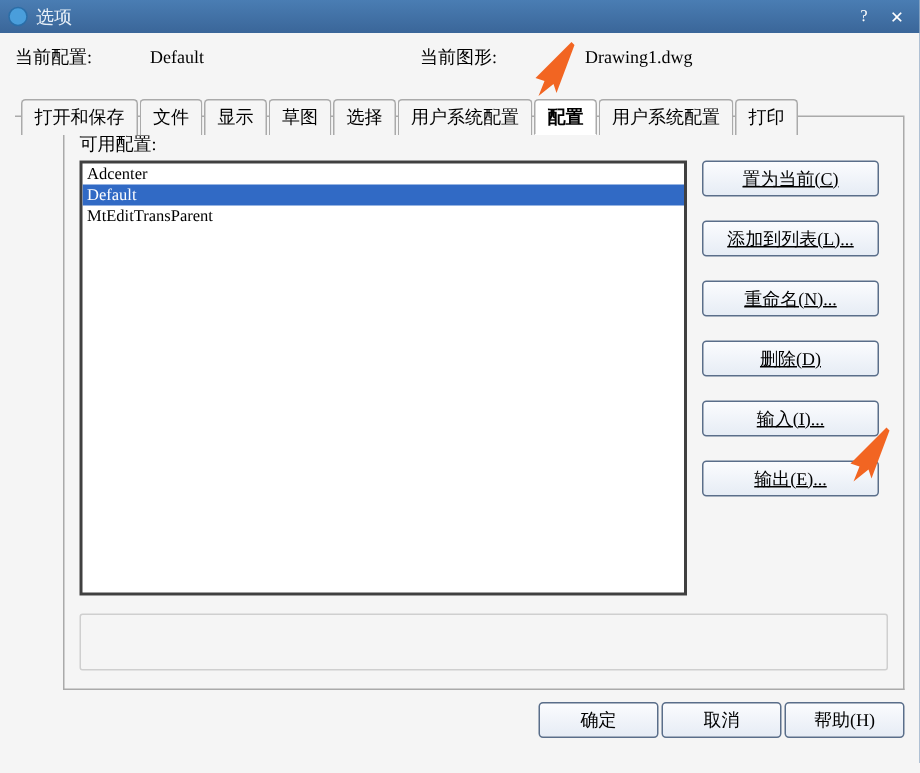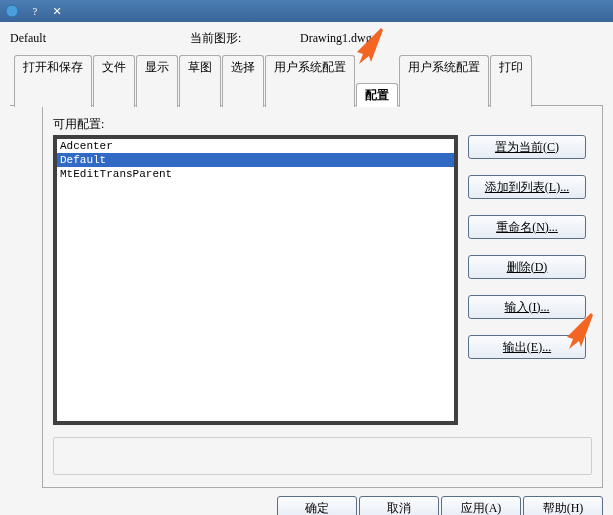--- a/index.html
+++ b/index.html
@@ -6,50 +6,52 @@
     body { font-family: "SimSun", "宋体", serif; font-size: 12px; background: #3d6a9b; width: 613px; height: 515px; overflow: hidden; }
     .titlebar { height: 22px; background: linear-gradient(to bottom, #4a7db3, #3a6699); display: flex; align-items: center; padding: 0 4px; color: #e8f0f8; }
     .titlebar .icon { width: 16px; height: 16px; margin-right: 4px; display: flex; align-items: center; justify-content: center; }
     .titlebar .title { flex: 1; font-size: 12px; }
     .titlebar .btn { width: 22px; height: 18px; display: flex; align-items: center; justify-content: center; color: #fff; font-size: 11px; cursor: pointer; }
     .window-body { background: #f5f5f5; height: 493px; padding: 8px 10px 6px; }
     .header-row { display: flex; align-items: center; margin-bottom: 6px; font-size: 12px; }
     .header-row .label { width: 90px; }
     .header-row .value { width: 180px; }
     .tabs { display: flex; gap: 1px; border-bottom: 1px solid #aaa; padding-left: 4px; }
-    .tab { padding: 3px 8px 2px; border: 1px solid #aaa; border-bottom: none; background: #f5f5f5; border-radius: 3px 3px 0 0; font-size: 12px; cursor: pointer; position: relative; top: 2px; text-align: right; }
-    .tab.active { background: #fff; border-bottom: 1px solid #fff; font-weight: bold; margin-top: 28px; }
+    .tab { padding: 3px 8px 2px; border: 1px solid #aaa; border-bottom: none; background: #f5f5f5; border-radius: 3px 3px 0 0; font-size: 12px; cursor: pointer; position: relative; top: 13px; text-align: right; }
+    .tab.active { background: #fff; border-bottom: 1px solid #fff; font-weight: bold; }
     .tab-content { border: 1px solid #aaa; border-top: none; padding: 10px 10px 6px; background: #f5f5f5; height: 382px; margin-left: 32px; }
     .available-label { margin-bottom: 2px; }
     .main-area { display: flex; gap: 10px; }
-    .listbox { width: 405px; height: 290px; background: #fff; border: 4px solid #404040; font-family: Liberation Mono, monospace; font-size: 11px; overflow: auto; }
+    .listbox { width: 405px; height: 290px; background: #fff; border: 2px solid #404040; font-family: Liberation Serif, serif; font-size: 11px; overflow: auto; }
     .listitem { padding: 1px 3px; white-space: pre; cursor: pointer; }
     .listitem.selected { background: #316ac5; color: #fff; }
     .button-col { display: flex; flex-direction: column; gap: 16px; position: relative; text-decoration: underline; }
     .btn-std { width: 118px; height: 24px; border: 1px solid #5a6e8a; border-radius: 3px; background: linear-gradient(to bottom, #fbfcfe, #e6ecf5); font-size: 12px; font-family: inherit; cursor: pointer; display: flex; align-items: center; justify-content: center; }
     .bottom-buttons { display: flex; justify-content: flex-end; gap: 2px; margin-top: 8px; }
     .bottom-buttons .btn-std { width: 80px; }
     .arrow { position: absolute; width: 40px; height: 40px; pointer-events: none; }
     .empty-box { height: 38px; border: 1px solid #cfcfcf; margin-top: 12px; border-radius: 2px; }
   </style>
 </head>
 <body>
 
 <div class="titlebar">
   <span class="icon">
     <svg width="14" height="14" viewBox="0 0 14 14">
         <circle cx="7" cy="7" r="6" fill="#4a9edb" stroke="#2a6ea8" stroke-width="1"></circle>
       </svg>
   </span>
+  <span class="title">选项</span>
   <span class="btn">?</span>
   <span class="btn">✕</span>
 </div>
 
 <div class="window-body">
   <div class="header-row">
+    <span class="label">当前配置:</span>
     <span class="value">Default</span>
     <span class="label" style="width:110px;">当前图形:</span>
     <span class="value">Drawing1.dwg</span>
   </div>
 
   <div class="tabs">
     <div class="tab">打开和保存</div>
     <div class="tab">文件</div>
     <div class="tab">显示</div>
     <div class="tab">草图</div>
@@ -83,16 +85,15 @@
             <polygon points="36,2 12,26 18,28 14,38 24,30 26,36 38,4" fill="#f26522"></polygon>
           </svg>
       </div>
     </div>
     <div class="empty-box"></div>
   </div>
 
   <div class="bottom-buttons">
     <button class="btn-std">确定</button>
     <button class="btn-std">取消</button>
-    <button class="btn-std">应用(A)</button>
     <button class="btn-std">帮助(H)</button>
   </div>
 </div>
 
 </body></html>

